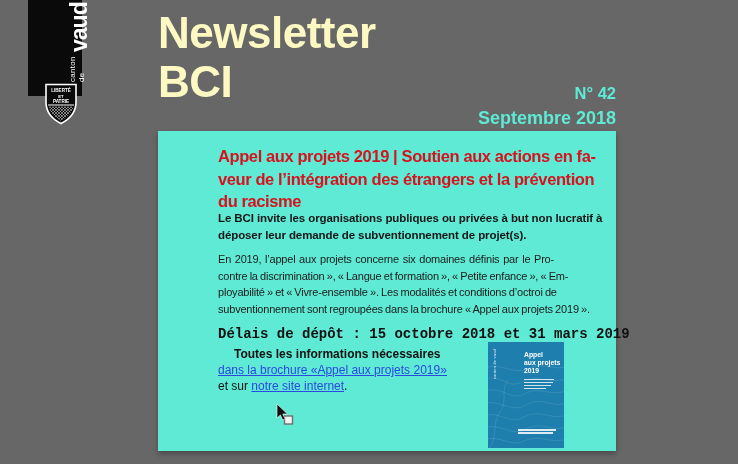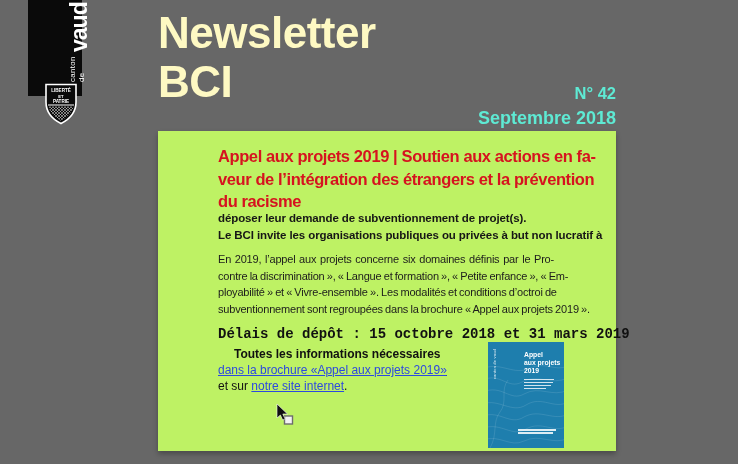--- a/index.html
+++ b/index.html
@@ -13,21 +13,21 @@
   .logo-vert .small{font-size:8px;letter-spacing:.3px;padding-top:2px;}
   .logo-vert .big{font-size:23px;font-weight:bold;letter-spacing:-1px;line-height:1;}
   .shield{position:absolute;left:44px;top:83px;}
   .title{position:absolute;left:158px;top:8px;color:#fef9c3;font-weight:bold;font-size:44px;
          line-height:49px;letter-spacing:-.5px;white-space:pre-line;}
   .issue{position:absolute;right:122px;top:57px;text-align:right;color:#5eead4;font-weight:bold;margin-top:24px;}
   .issue .num{font-size:16.5px;line-height:24px;}
   .issue .date{font-size:18px;line-height:26px;}
 
   
-  .card{position:absolute;left:158px;top:131px;width:458px;height:320px;background:#bef264;
+  .card{position:absolute;left:158px;top:131px;width:458px;height:320px;background:#5eead4;
         box-shadow:0 3px 5px rgba(0,0,0,.28);}
   .card *{box-sizing:border-box;}
   .heading{position:absolute;left:60px;top:14px;color:#d6131f;font-weight:bold;
            font-size:16.5px;line-height:22.5px;letter-spacing:-.4px;}
   .heading div{white-space:nowrap;}
   .intro{position:absolute;left:60px;top:79px;color:#161616;font-weight:bold;
          font-size:11.5px;line-height:16.5px;letter-spacing:-.1px;}
   .intro div{white-space:nowrap;}
   .bodyp{position:absolute;left:60px;top:120px;color:#1c1c1c;font-size:11px;line-height:16.6px;}
   .jline{width:336px;text-align:justify;text-align-last:justify;white-space:nowrap;
@@ -90,22 +90,22 @@
 
   <div class="card">
 
     <div class="heading">
       <div>Appel aux projets 2019 | Soutien aux actions en fa-</div>
       <div>veur de l’intégration des étrangers et la prévention</div>
       <div>du racisme</div>
     </div>
 
     <div class="intro">
+      <div>Le BCI invite les organisations publiques ou privées à but non lucratif à</div>
       <div>déposer leur demande de subventionnement de projet(s).</div>
-      <div>Le BCI invite les organisations publiques ou privées à but non lucratif à</div>
     </div>
 
     <div class="bodyp">
       <div class="jline">En 2019, l’appel aux projets concerne six domaines définis par le Pro-</div>
       <div class="jline">contre la discrimination », « Langue et formation », « Petite enfance », « Em-</div>
       <div class="jline">ployabilité » et « Vivre-ensemble ». Les modalités et conditions d’octroi de</div>
       <div class="jline">subventionnement sont regroupées dans la brochure « Appel aux projets 2019 ».</div>
     </div>
 
     <div class="delais">Délais de dépôt : 15 octobre 2018 et 31 mars 2019</div>

